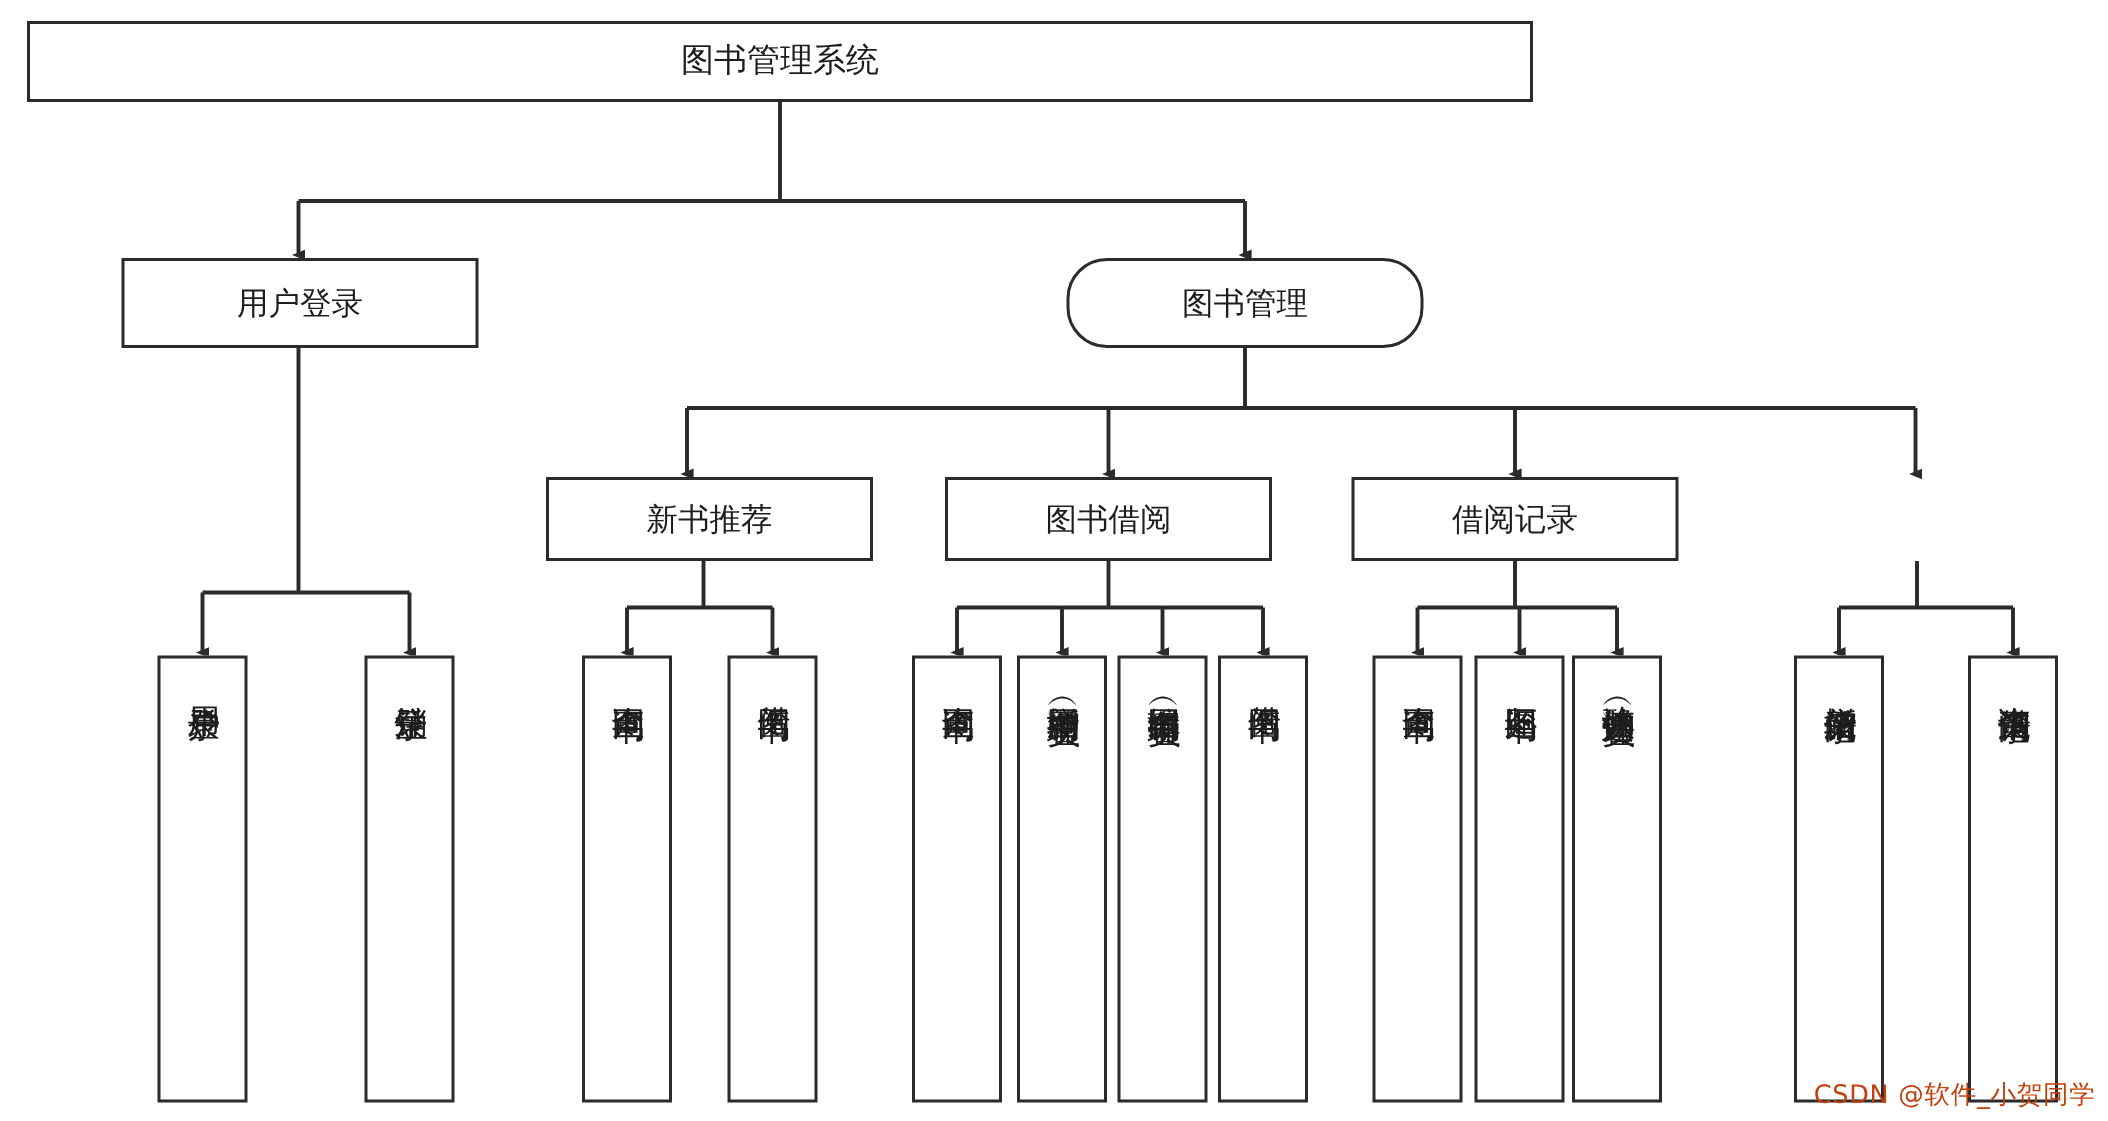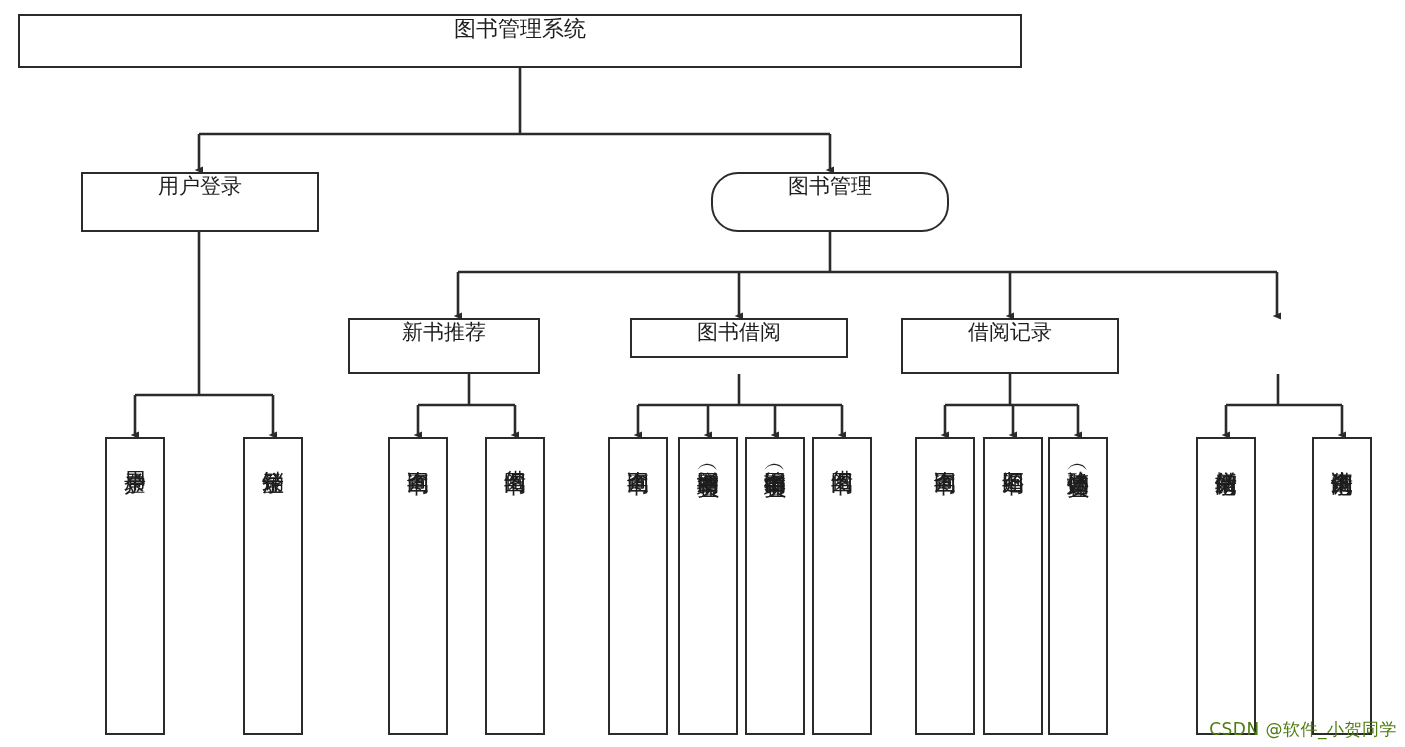--- a/index.html
+++ b/index.html
@@ -25,21 +25,21 @@
     width: 1405px;
     height: 747px;
     pointer-events: none;
   }
   .node {
     position: absolute;
     box-sizing: border-box;
     background: #ffffff;
     border: 2px solid #2b2b2b;
     display: flex;
-    align-items: flex-start;
+    align-items: center;
     justify-content: center;
     color: #1d1d1d;
     z-index: 2;
   }
   .node .label {
     display: block;
     text-align: center;
     line-height: 1.18;
     white-space: nowrap;
   }
@@ -61,21 +61,21 @@
     font-size: 22px;
     letter-spacing: 1px;
     line-height: 1;
     white-space: nowrap;
   }
   .watermark {
     position: absolute;
     right: 8px;
     bottom: 6px;
     font-size: 17px;
-    color: #4d7c0f;
+    color: #c2410c;
     letter-spacing: 0.5px;
     z-index: 3;
     white-space: nowrap;
   }
 </style>
 </head>
 <body>
 
 <div id="diagram-canvas">
 
@@ -126,24 +126,24 @@
     <span class="label">图书管理系统</span>
   </div>
 
   <div class="node horiz" style="left: 81px; top: 172px; width: 238px; height: 60px;">
     <span class="label">用户登录</span>
   </div>
   <div class="node horiz" style="left: 711px; top: 172px; width: 238px; height: 60px; border-radius: 27px;">
     <span class="label">图书管理</span>
   </div>
 
-  <div class="node horiz" style="left: 348px; top: 318px; width: 192px; height: 56px;">
+  <div class="node horiz" style="left: 364px; top: 318px; width: 218px; height: 56px;">
     <span class="label">新书推荐</span>
   </div>
-  <div class="node horiz" style="left: 630px; top: 318px; width: 218px; height: 40px;">
+  <div class="node horiz" style="left: 630px; top: 318px; width: 218px; height: 56px;">
     <span class="label">图书借阅</span>
   </div>
   <div class="node horiz" style="left: 901px; top: 318px; width: 218px; height: 56px;">
     <span class="label">借阅记录</span>
   </div>
 
   <div class="node vert" style="left: 105px; top: 437px; width: 60px; height: 298px;">
     <span class="label">用户登录</span>
   </div>
   <div class="node vert" style="left: 243px; top: 437px; width: 60px; height: 298px;">

